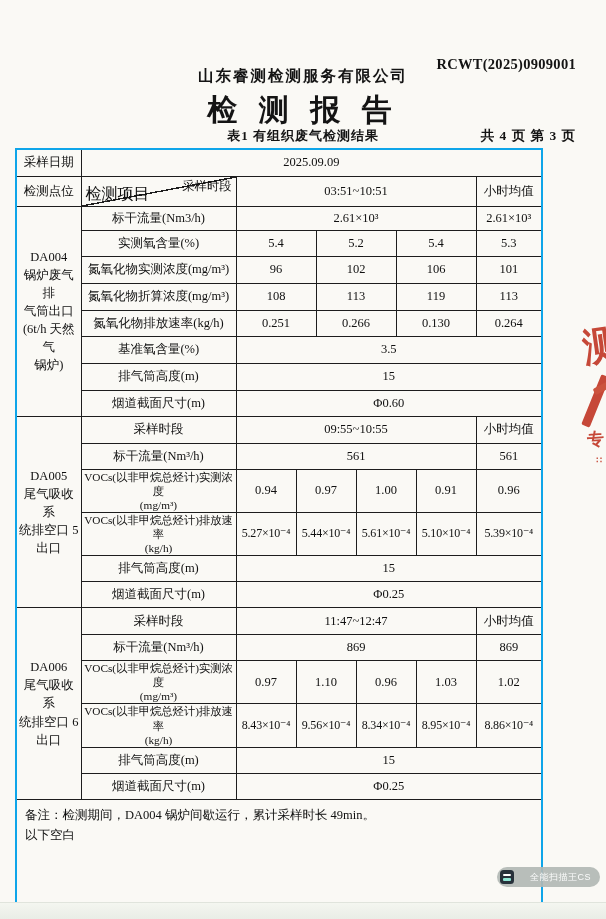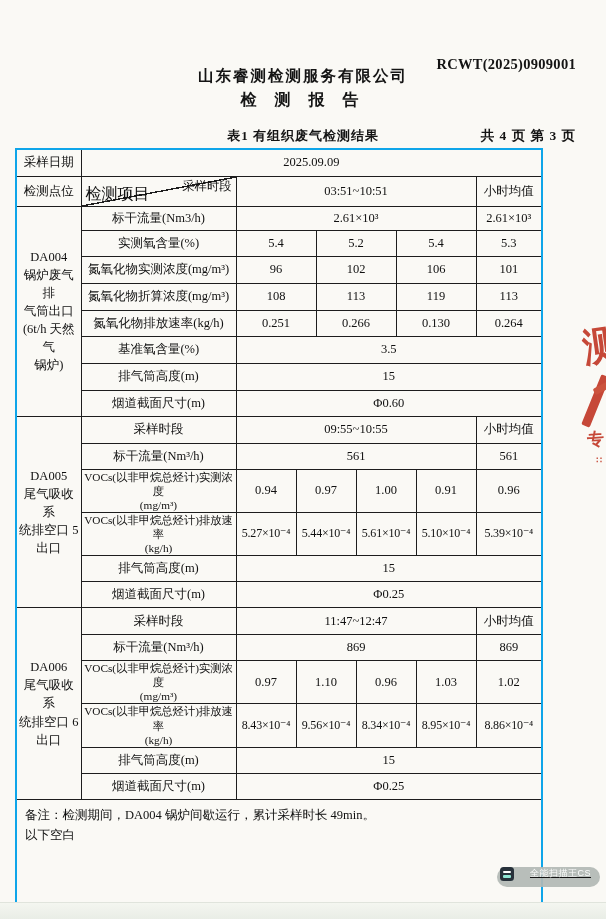--- a/index.html
+++ b/index.html
@@ -13,21 +13,21 @@
   .doc-number{
     position:absolute;top:36px;right:30px;
     font-size:14.5px;font-weight:600;letter-spacing:.3px;margin-top:20px;
   }
   .company{
     position:absolute;top:66px;left:0;width:100%;
     text-align:center;font-size:15.5px;font-weight:700;letter-spacing:2px;
   }
   .report-title{
     position:absolute;top:90px;left:0;width:100%;
-    text-align:center;font-size:16px;font-weight:700;letter-spacing:7px;
+    text-align:center;font-size:30px;font-weight:700;letter-spacing:7px;
   }
   .caption{
     position:absolute;top:127px;left:0;width:100%;
     text-align:center;font-size:13px;font-weight:700;letter-spacing:1px;
   }
   .page-info{
     position:absolute;top:127px;right:30px;
     font-size:13.5px;font-weight:700;letter-spacing:1px;
   }
   
@@ -74,23 +74,23 @@
   .seal .s5{position:absolute;top:133px;right:4px;font-size:9px;font-weight:700;}
   
   .scan-edge{
     position:absolute;left:0;bottom:0;width:100%;height:16px;
     background:linear-gradient(#f4f6f0,#e9ede6);
     border-top:1px solid #e0e4dc;
   }
   
   .wm-badge{
     position:absolute;top:867px;right:6px;height:20px;
-    display:flex;gap:16px;
+    display:flex;align-items:center;gap:16px;
     background:rgba(178,184,180,.92);
-    border-radius:11px;padding:0 9px 0 3px;text-decoration:underline;
+    border-radius:11px;padding:0 9px 0 3px;
   }
   .wm-icon{
     width:14px;height:14px;border-radius:3.5px;background:#27313a;
     position:relative;flex:0 0 auto;
   }
   .wm-icon::before{
     content:"";position:absolute;left:3px;right:3px;top:3.5px;height:2px;
     background:#ffffff;border-radius:1px;
   }
   .wm-icon::after{

